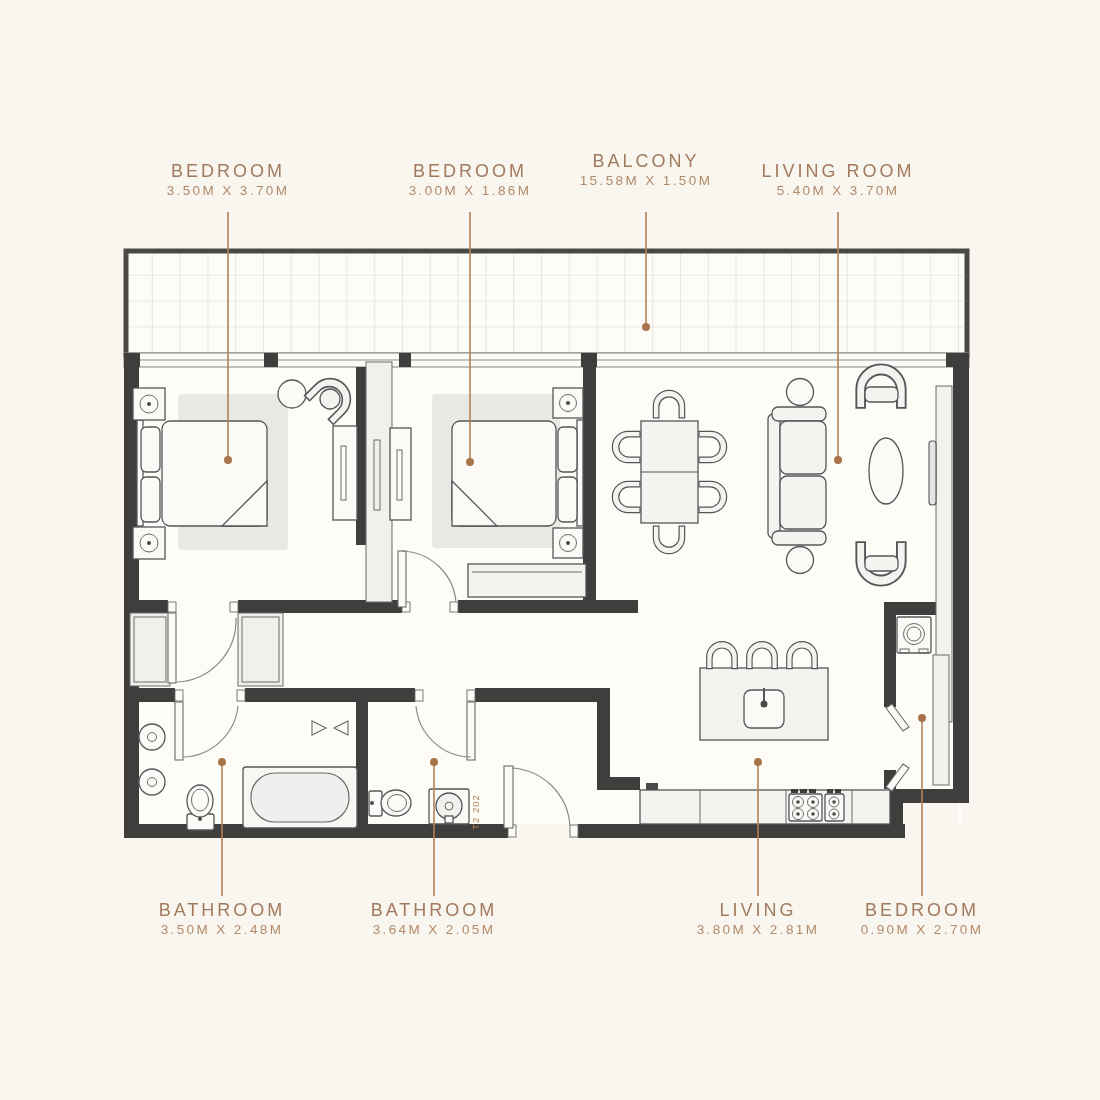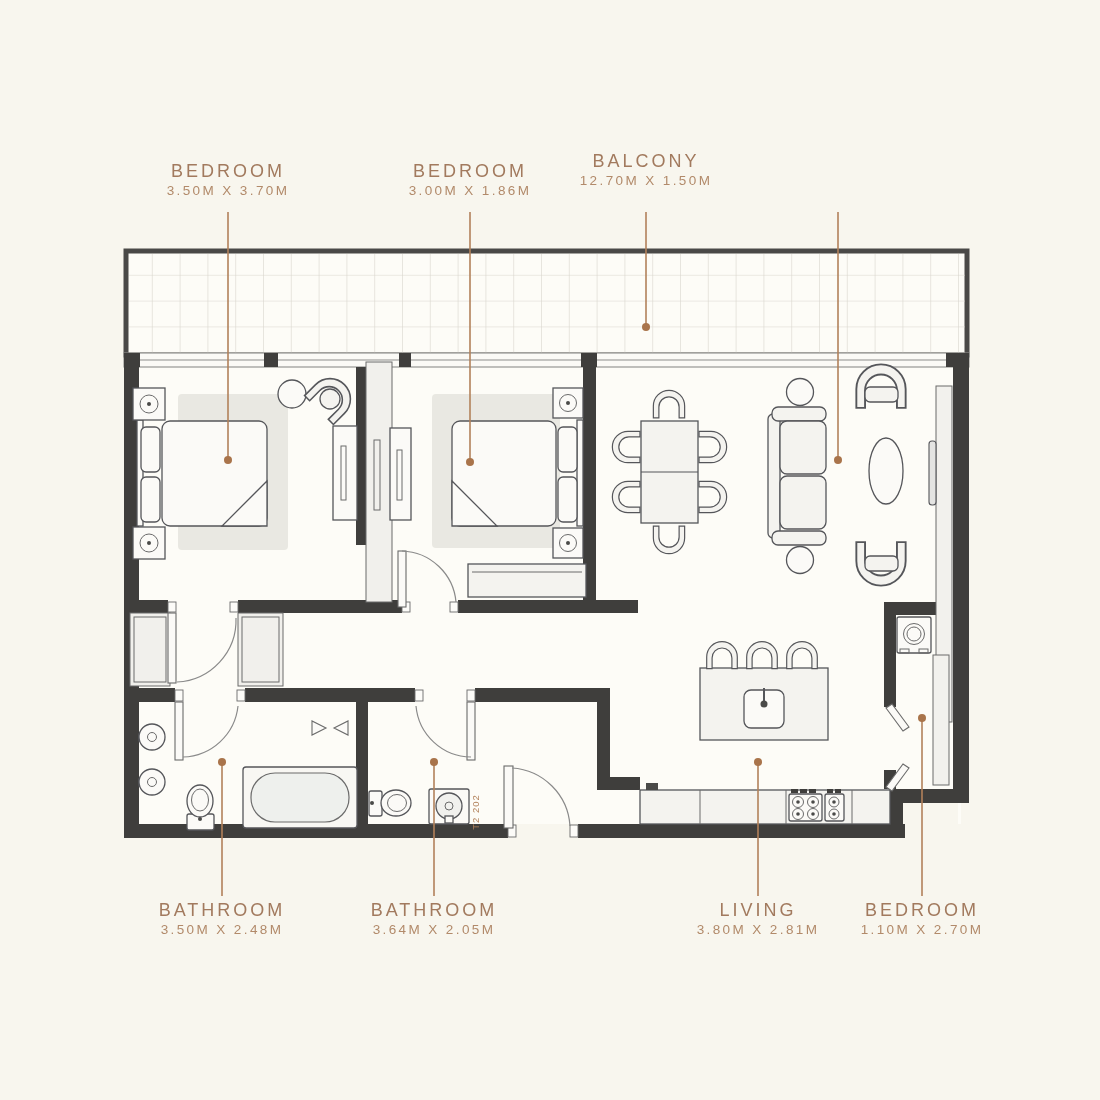--- a/index.html
+++ b/index.html
@@ -371,32 +371,36 @@
 <div class="room-label lb0">
   <span class="room-name">BEDROOM</span>
   <span class="room-dims">3.50M X 3.70M</span>
 </div>
 <div class="room-label lb1">
   <span class="room-name">BEDROOM</span>
   <span class="room-dims">3.00M X 1.86M</span>
 </div>
 <div class="room-label lb2">
   <span class="room-name">BALCONY</span>
-  <span class="room-dims">12.70M X 1.50M</span>
+  <span class="room-dims">15.58M X 1.50M</span>
+</div>
+<div class="room-label lb3">
+  <span class="room-name">LIVING ROOM</span>
+  <span class="room-dims">5.40M X 3.70M</span>
 </div>
 <div class="room-label lb4">
   <span class="room-name">BATHROOM</span>
   <span class="room-dims">3.50M X 2.48M</span>
 </div>
 <div class="room-label lb5">
   <span class="room-name">BATHROOM</span>
   <span class="room-dims">3.64M X 2.05M</span>
 </div>
 <div class="room-label lb6">
   <span class="room-name">LIVING</span>
   <span class="room-dims">3.80M X 2.81M</span>
 </div>
 <div class="room-label lb7">
   <span class="room-name">BEDROOM</span>
-  <span class="room-dims">1.10M X 2.70M</span>
+  <span class="room-dims">0.90M X 2.70M</span>
 </div>
 
 </div>
 
 </body></html>

